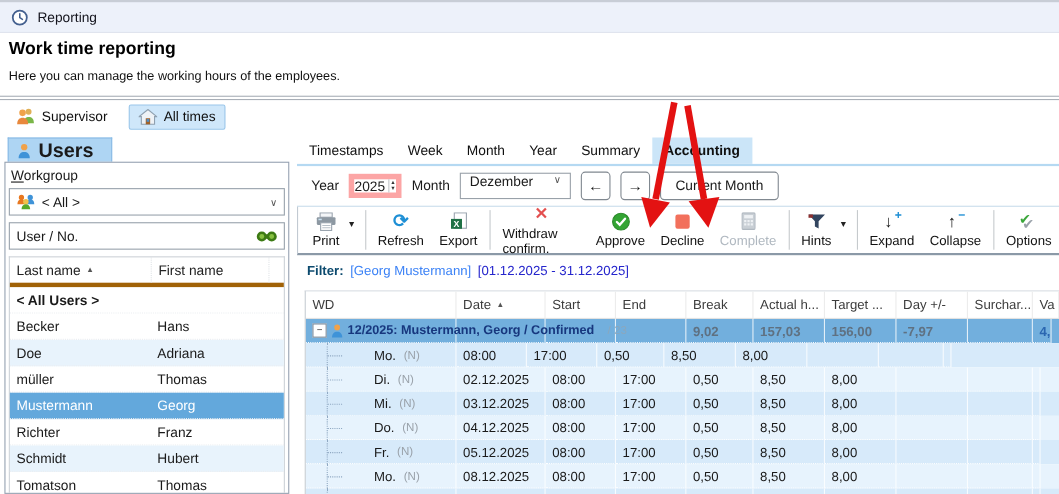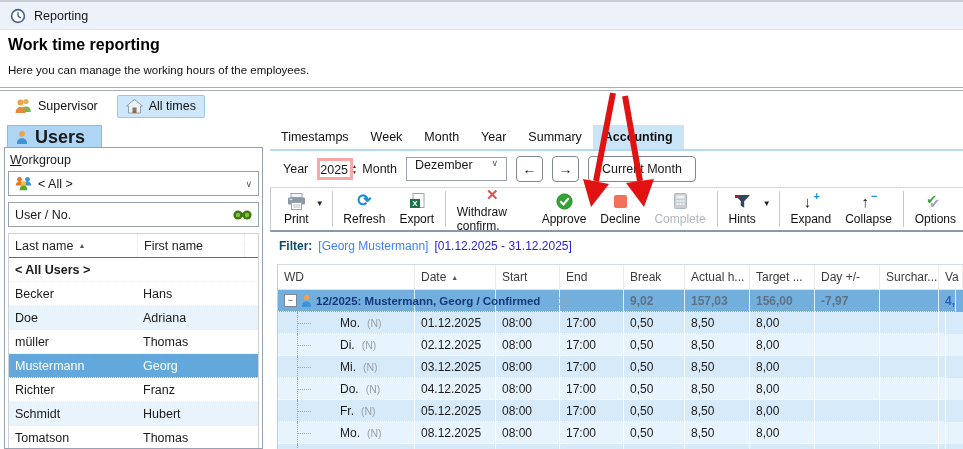--- a/index.html
+++ b/index.html
@@ -31,21 +31,21 @@
     padding:0 16px 0 8px;font-weight:bold;font-size:18px}
   .users-box{position:absolute;left:0;top:22px;width:259px;height:302px;
     border:1px solid #96a2b2;background:#fff;box-sizing:border-box;padding:3px;overflow:hidden}
   .wg-label{font-size:12.5px;margin:2px 0 4px 2px}
   .wg-label::first-letter{text-decoration:underline}
   .wg-select,.user-search{height:25px;border:1px solid #98a2ac;display:flex;align-items:center;
     gap:6px;padding:0 6px;font-size:12.5px;background:#fff;box-sizing:border-box}
   .user-search{margin-top:6px}
   .chevron{margin-left:auto;color:#555;font-size:9px}
   .users-table{margin-top:6px;border:1px solid #cdd2d7;border-bottom:none;height:232px}
-  .uhead{display:flex;height:23px;align-items:center;border-bottom:1px solid #a16207;
+  .uhead{display:flex;height:23px;align-items:center;border-bottom:4px solid #a16207;
     font-size:12.5px;color:#222}
   .uc-last{width:122px;padding-left:6px;display:flex;align-items:center;gap:5px}
   .uc-first{width:100px;border-left:1px dotted #dfe3e7;padding-left:6px;height:100%;display:flex;align-items:center}
   .uc-x{flex:1;border-left:1px dotted #dfe3e7;height:100%}
   .sort{font-size:7px;color:#555}
   .urow{display:flex;height:23px;align-items:center;font-size:12.5px;border-bottom:1px dotted #eceef1}
   .urow .cl{width:122px;padding-left:6px;overflow:hidden;white-space:nowrap}
   .urow .cf{width:100px;padding-left:6px;overflow:hidden;white-space:nowrap}
   .urow.tint{background:#e8f3fc}
   .urow.sel{background:#63a8dc;color:#fff}
@@ -54,21 +54,21 @@
   
   .rtabs{position:absolute;left:270px;top:125px;width:693px;height:26px;display:flex;
     align-items:stretch;font-size:12.5px;border-bottom:2px solid #b5d9f2;box-sizing:border-box}
   .rtab{display:flex;align-items:center;padding:0 11px;color:#101010}
   .rtab.sel{font-weight:bold;background:#cbe5f8}
 
   
   .period-bar{position:absolute;left:270px;top:151px;width:693px;height:37px;
     border-bottom:1px solid #c9dcec;box-sizing:border-box;display:flex;align-items:center;
     gap:9px;padding-left:13px;font-size:12.5px}
-  .spinner{width:36px;height:22px;border:3px solid #fca5a5;display:flex;align-items:flex-end;box-sizing:border-box}
+  .spinner{width:48px;height:22px;border:5px solid #fca5a5;display:flex;align-items:flex-start;box-sizing:border-box}
   .spin-val{flex:1;text-align:right;padding-right:3px}
   .spin-btns{width:13px;height:100%;border-left:1px solid #c3c7cb;display:flex;flex-direction:column;
     align-items:center;justify-content:center;font-size:5px;line-height:6px;color:#333}
   .mselect{width:101px;height:24px;border:1px solid #99a1a9;display:flex;align-items:flex-start;
     padding:0 8px;box-sizing:border-box}
   .navbtn{width:25px;height:24px;border:1px solid #808archive08;border:1px solid #808890;border-radius:4px;
     display:flex;align-items:center;justify-content:center;font-weight:bold;font-size:14px;color:#111;background:#fff}
   .cur-month{height:24px;border:1px solid #808890;border-radius:4px;padding:0 13px;display:flex;
     align-items:center;background:#fff}
 
@@ -457,21 +457,20 @@
     <div class="gc c7 gval">-7,97</div>
     <div class="gc c8 gval"></div>
     <div class="gc c9 gval va">4,</div>
   </div>
   <div id="grid-body">
       <div class="grow odd">
         <div class="gc c0 wd">
           <span>Mo.</span>
           <span class="wd-tag">(N)</span>
         </div>
-        <div class="gc c1">01.12.2025</div>
         <div class="gc c2">08:00</div>
         <div class="gc c3">17:00</div>
         <div class="gc c4">0,50</div>
         <div class="gc c5">8,50</div>
         <div class="gc c6">8,00</div>
         <div class="gc c7"></div>
         <div class="gc c8"></div>
         <div class="gc c9"></div>
       </div>
       <div class="grow even">

